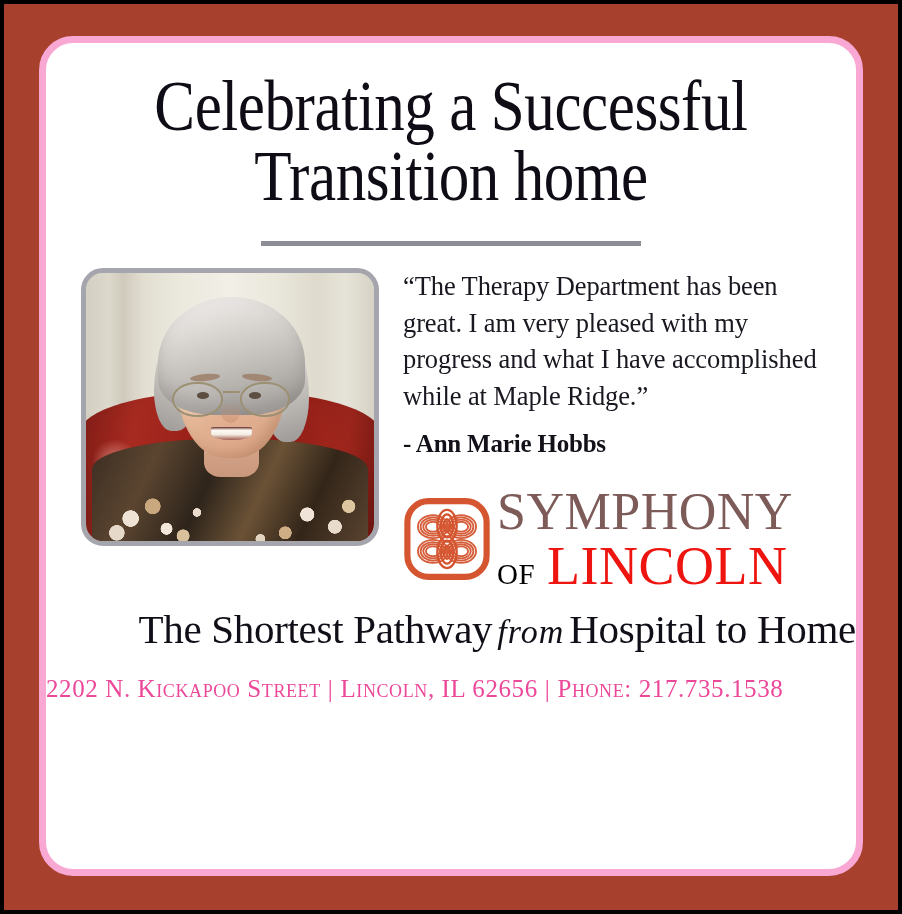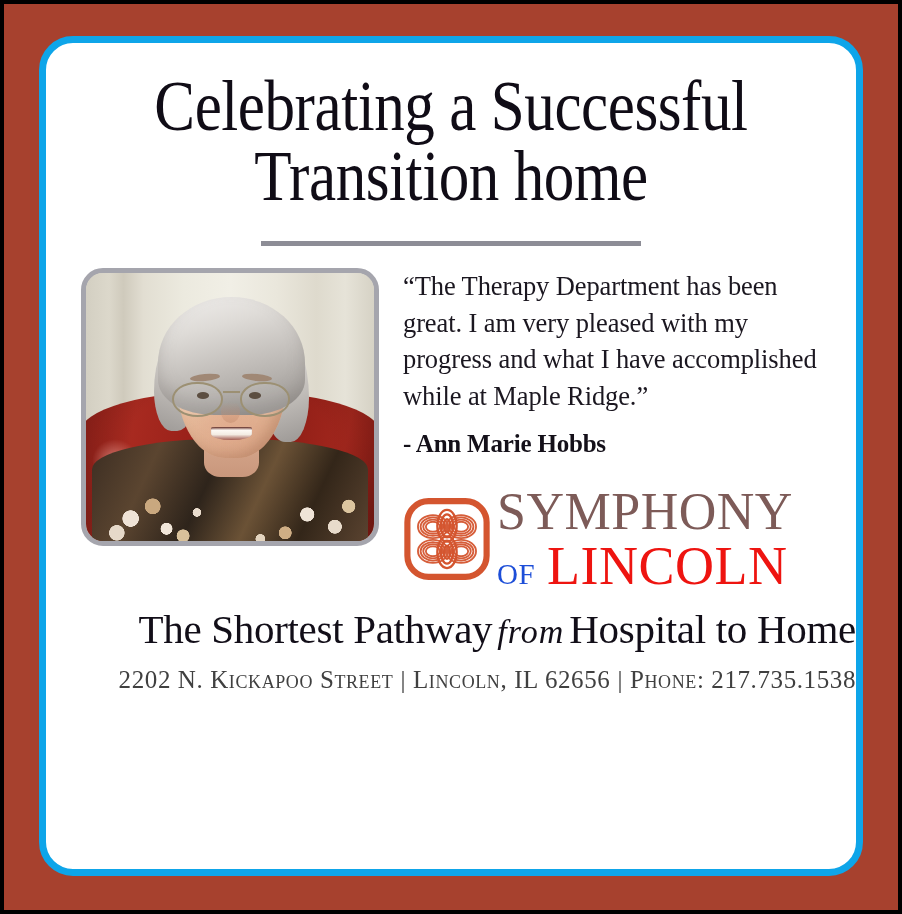--- a/index.html
+++ b/index.html
@@ -31,21 +31,21 @@
     box-sizing: border-box;
     background: #a7412e;
     padding: 32px 35px 34px 35px;
   }
   #white-card {
     position: relative;
     width: 100%;
     height: 100%;
     box-sizing: border-box;
     background: #ffffff;
-    border: 7px solid #0ea5e9;
+    border: 7px solid #f9a8d4;
     border-radius: 34px;
     overflow: hidden;
   }
 
   
   #headline {
     margin: 0;
     padding: 29px 24px 0 24px;
     text-align: center;
     color: #100c16;
@@ -293,21 +293,21 @@
     font-size: 52px;
     letter-spacing: 0.5px;
     line-height: 1.02;
   }
   #logo-second-line {
     display: block;
     margin-top: 1px;
     white-space: nowrap;
   }
   #logo-of {
-    color: #1d4ed8;
+    color: #000000;
     font-family: "Liberation Serif", serif;
     font-size: 29px;
     letter-spacing: 0.5px;
     vertical-align: baseline;
   }
   #logo-lincoln {
     color: #ee1410;
     font-family: "Liberation Serif", serif;
     font-size: 54px;
     font-weight: 400;
@@ -327,23 +327,23 @@
     white-space: nowrap;
   }
   #tagline-from {
     font-family: "Liberation Serif", serif;
     font-style: italic;
     font-size: 34px;
     letter-spacing: 1px;
     padding: 0 5px;
   }
   #address-line {
-    margin: 13px 0 0 0;
-    text-align: right;
-    color: #404040;
+    margin: 22px 0 0 0;
+    text-align: left;
+    color: #ec4899;
     font-family: "Liberation Serif", serif;
     font-variant: small-caps;
     font-size: 25px;
     letter-spacing: 0.6px;
     white-space: nowrap;
   }
   .addr-sep {
     padding: 0 7px;
     font-variant: normal;
   }

